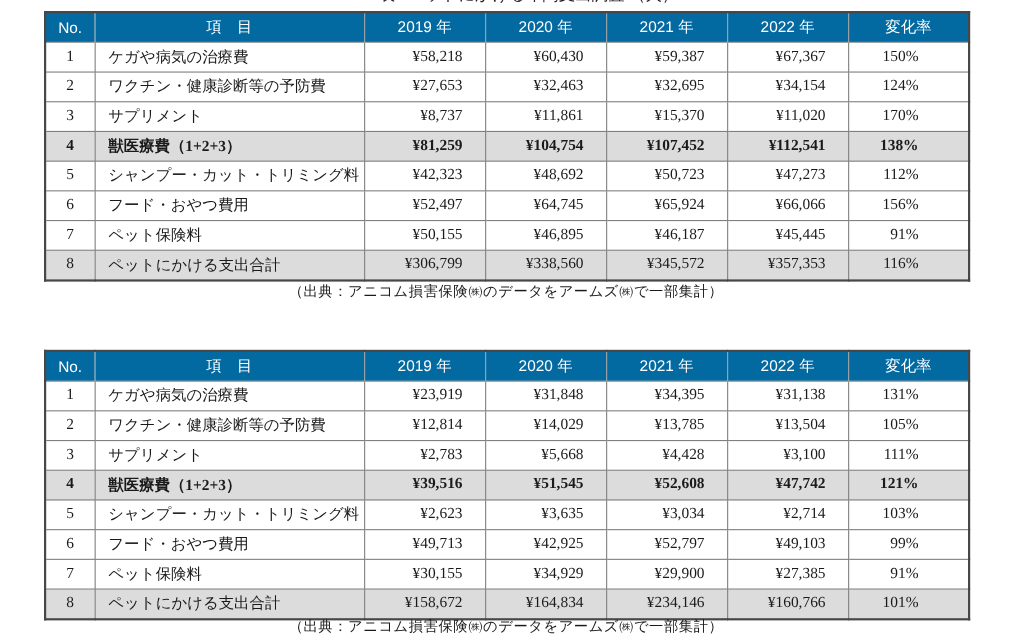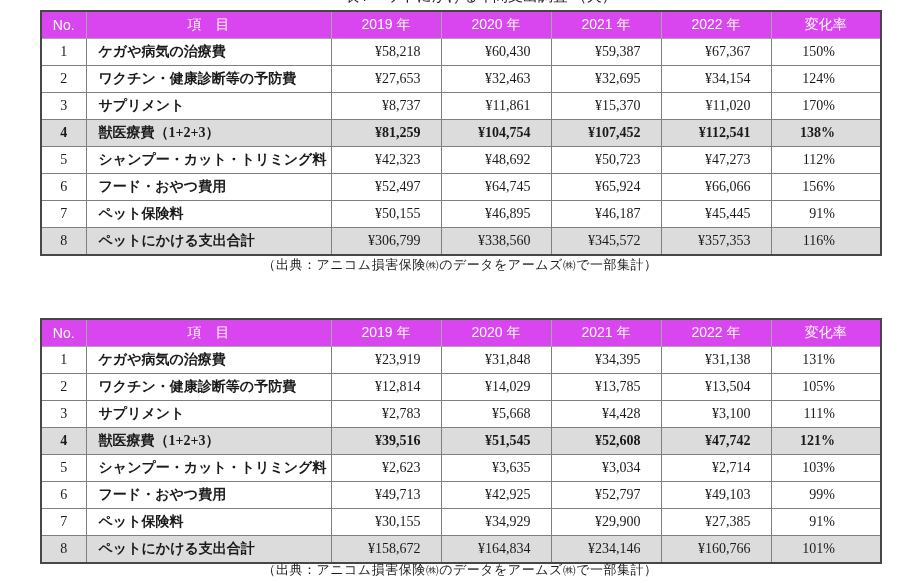--- a/index.html
+++ b/index.html
@@ -15,33 +15,33 @@
   .table-title{
     position:absolute;left:40px;width:840px;text-align:center;
     font-size:15px;color:#1a1a1a;text-indent:48px;letter-spacing:0.5px;margin-top:32px;
   }
   table.data-table{
     position:absolute;left:40px;width:840px;
     border-collapse:collapse;table-layout:fixed;
     border:2px solid #474747;
   }
   .data-table th{
-    background:#d946ef;color:#ffffff;
+    background:#0369a1;color:#ffffff;
     font-family:"Liberation Sans","DejaVu Sans",sans-serif;
     font-weight:400;font-size:14px;height:26px;
     border:1px solid #a6a6a6;padding:0;
   }
   .data-table td{
     border:1px solid #7f7f7f;height:26px;font-size:14px;
     background:#ffffff;padding:0;
   }
   .data-table tr.shaded td{background:#dcdcdc;}
   .data-table tr.bold td{font-weight:700;}
   td.c-no{text-align:center;}
-  td.c-item{text-align:left;padding-left:12px;font-weight:bold;}
+  td.c-item{text-align:left;padding-left:12px;}
   td.c-num{text-align:right;padding-right:20px;}
   td.c-pct{text-align:right;padding-right:45px;}
   .source-note{
     position:absolute;left:40px;width:840px;text-align:center;
     font-size:13px;color:#1a1a1a;letter-spacing:0.5px;
   }
 </style>
 </head>
 <body>
 

